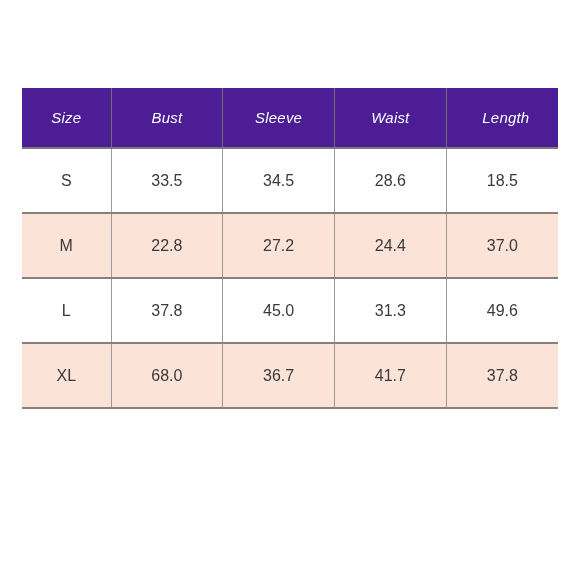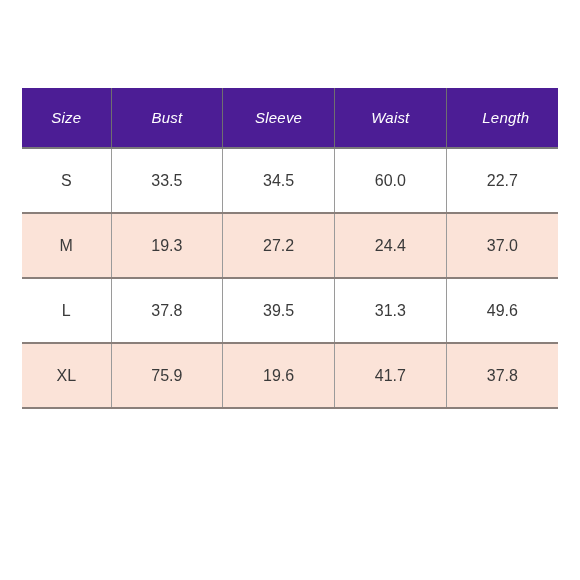--- a/index.html
+++ b/index.html
@@ -88,43 +88,43 @@
         <th>Waist</th>
         <th>Length</th>
       </tr>
     </thead>
     <tbody>
 
       <tr class="row-white">
         <td>S</td>
         <td>33.5</td>
         <td>34.5</td>
-        <td>60.0</td>
-        <td>22.7</td>
+        <td>28.6</td>
+        <td>18.5</td>
       </tr>
 
       <tr class="row-pink">
         <td>M</td>
-        <td>19.3</td>
+        <td>22.8</td>
         <td>27.2</td>
         <td>24.4</td>
         <td>37.0</td>
       </tr>
 
       <tr class="row-white">
         <td>L</td>
         <td>37.8</td>
-        <td>39.5</td>
+        <td>45.0</td>
         <td>31.3</td>
         <td>49.6</td>
       </tr>
 
       <tr class="row-pink">
         <td>XL</td>
-        <td>75.9</td>
-        <td>19.6</td>
+        <td>68.0</td>
+        <td>36.7</td>
         <td>41.7</td>
         <td>37.8</td>
       </tr>
 
     </tbody>
   </table>
 </div>
 
 </body></html>

